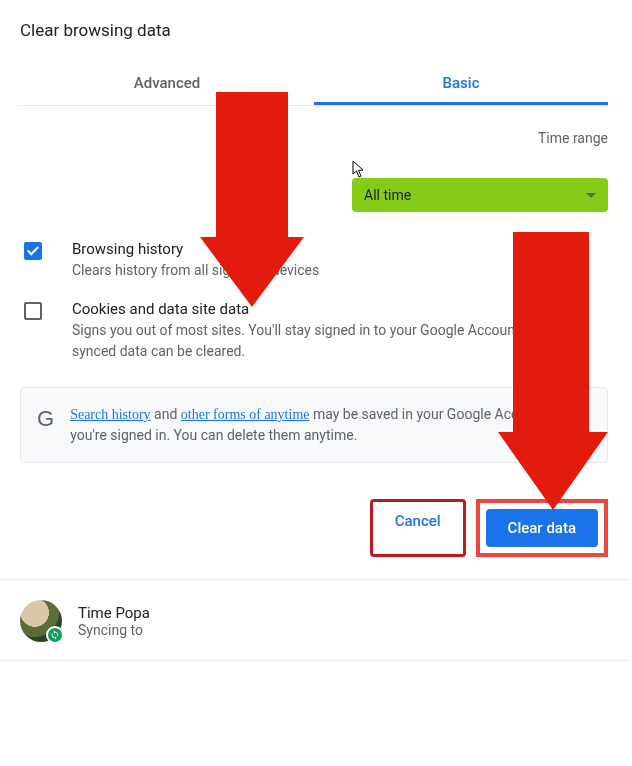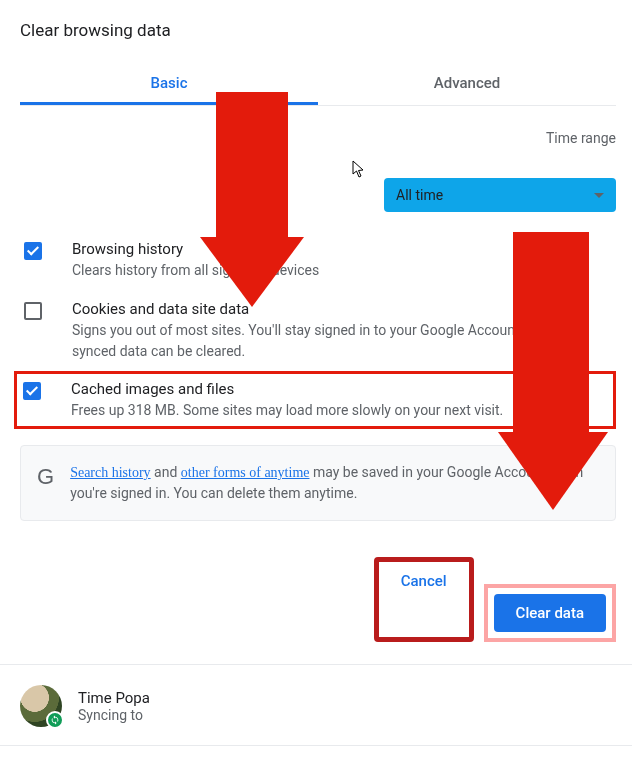--- a/index.html
+++ b/index.html
@@ -8,21 +8,21 @@
     font-family: Roboto, Arial, sans-serif;
     font-size: 14px;
     color: #202124;
     background: #fff;
     width: 632px;
     height: 766px;
     position: relative;
     overflow: hidden;
   }
   .dialog {
-    padding: 20px 16px 0 20px;
+    padding: 20px 24px 0 20px;
   }
   .title {
     font-size: 17px;
     color: #202124;
     font-weight: 400;
     margin-bottom: 24px;
   }
   .tabs {
     display: flex;
     border-bottom: 1px solid #e8eaed;
@@ -46,27 +46,27 @@
     align-items: flex-end;
     gap: 32px;
     margin: 24px 0 18px 0;
     flex-direction: column;
   }
   .timerange-label {
     color: #5f6368;
     font-size: 14px;
   }
   .select {
-    background: #0ea5e9;
+    background: #84cc16;
     border-radius: 4px;
     padding: 9px 12px;
     display: flex;
     align-items: center;
     justify-content: space-between;
-    width: 232px;
+    width: 256px;
     cursor: pointer;
   }
   .select-value { font-size: 14px; color:#202124; }
   .caret {
     width: 0; height: 0;
     border-left: 5px solid transparent;
     border-right: 5px solid transparent;
     border-top: 5px solid #5f6368;
   }
   .cursor {
@@ -139,33 +139,32 @@
   }
   .btn {
     padding:10px 22px;
     border-radius:4px;
     font-size:15px;
     font-weight:500;
     cursor:pointer;
   }
   .btn-cancel {
     background:#fff;
-    border:5px solid #b91c1c;
+    border:3px solid #b91c1c;
     color:#1a73e8;
   }
   .btn-primary {
     background:#1a73e8;
     border:none;
     color:#fff;
   }
   .btn-highlight {
-    border: 4px solid #fca5a5;
+    border: 4px solid #ef4444;
     padding: 6px;
     display:inline-flex;
-    margin-top:27px;
   }
   .divider { height:1px; background:#e8eaed; margin: 0 -20px; }
   .account {
     display:flex;
     gap:16px;
     align-items:center;
     padding:20px 0 18px 0;
   }
   .avatar {
     width:42px; height:42px; border-radius:50%;
@@ -208,22 +207,22 @@
     border-top-width:78px;
   }
 </style>
 </head>
 <body>
 
 <div class="dialog">
   <div class="title">Clear browsing data</div>
 
   <div class="tabs">
+    <div class="tab">Advanced</div>
     <div class="tab active">Basic</div>
-    <div class="tab">Advanced</div>
   </div>
 
   <div class="timerange-row">
     <span class="timerange-label">Time range</span>
     <div class="select">
       <span class="select-value">All time</span>
       <span class="caret"></span>
     </div>
   </div>
 
@@ -236,29 +235,20 @@
   </div>
 
   <div class="option">
     <div class="checkbox"></div>
     <div>
       <div class="opt-title">Cookies and data site data</div>
       <div class="opt-desc">Signs you out of most sites. You'll stay signed in to your Google Account so your synced data can be cleared.</div>
     </div>
   </div>
 
-  <div class="highlight-box">
-    <div class="option" style="padding:0 0 0 4px;">
-      <div class="checkbox checked"></div>
-      <div>
-        <div class="opt-title">Cached images and files</div>
-        <div class="opt-desc">Frees up 318 MB. Some sites may load more slowly on your next visit.</div>
-      </div>
-    </div>
-  </div>
 
   <div class="info-box">
     <div class="g-logo">G</div>
     <div class="info-text">
       <span class="link">Search history</span><span> and </span><span class="link">other forms of anytime</span><span> may be saved in your Google Account when you're signed in. You can delete them anytime.</span>
     </div>
   </div>
 
   <div class="buttons">
     <div class="btn btn-cancel">Cancel</div>

